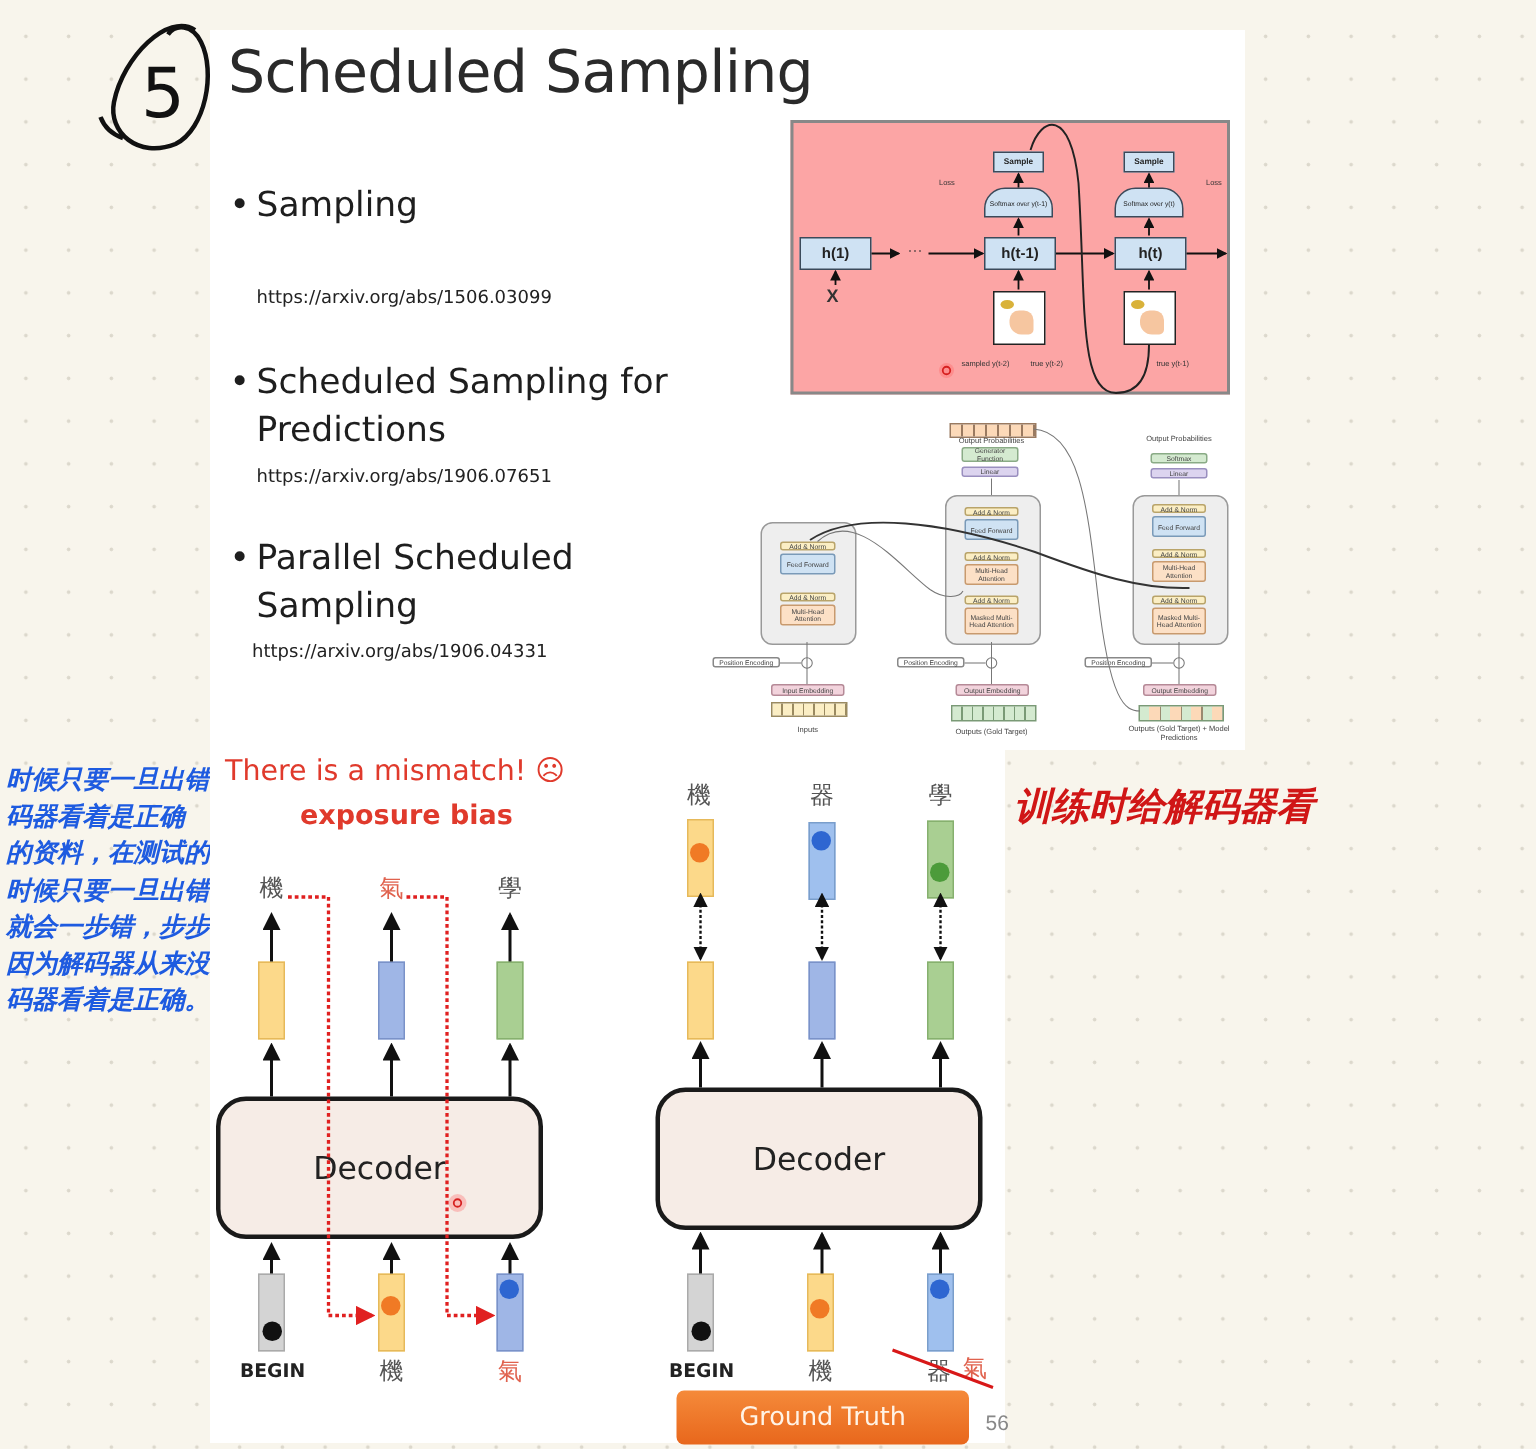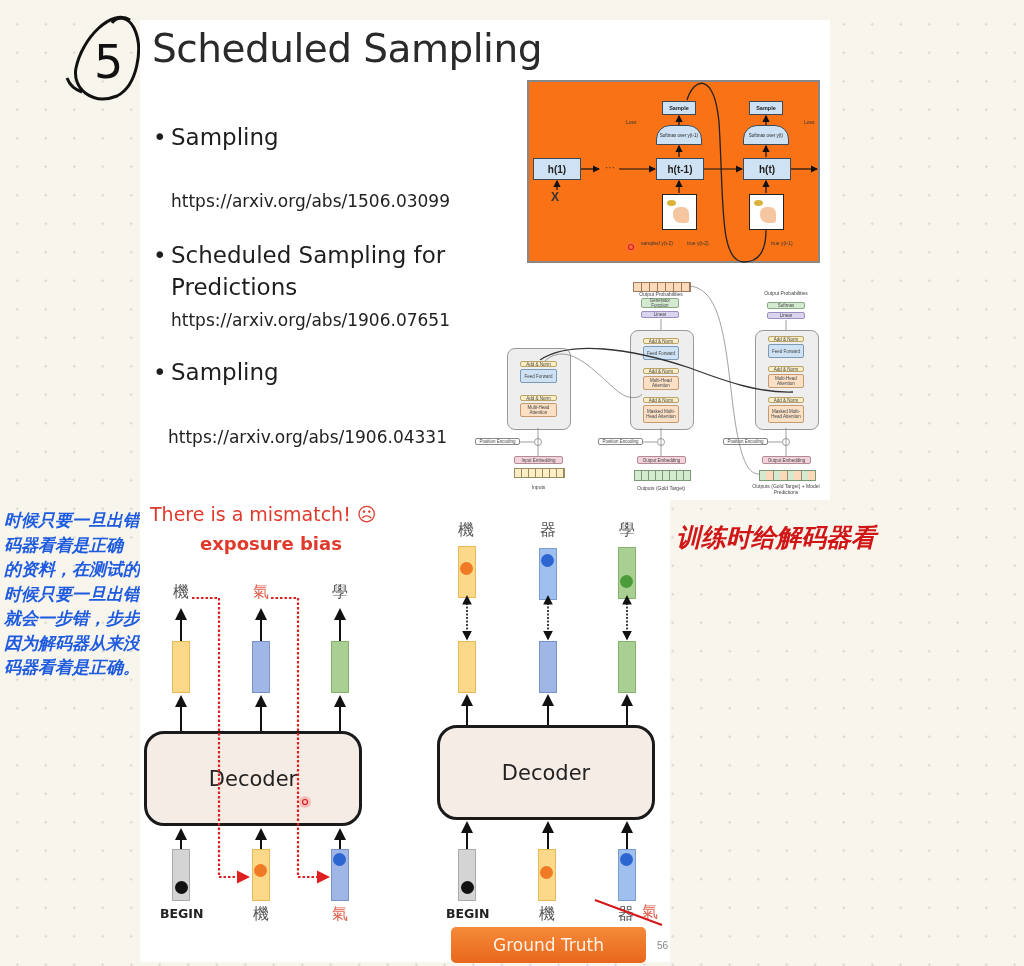--- a/index.html
+++ b/index.html
@@ -10,37 +10,37 @@
     background-size: 28.5px 28.5px;
     background-position: 3px 10px;
     font-family: "Liberation Sans", "DejaVu Sans", sans-serif;
   }
   .abs { position:absolute; }
   .slide-top { left:140px; top:20px; width:690px; height:480px; background:#fff; }
   .slide-bottom { left:140px; top:500px; width:530px; height:462px; background:#fff; }
   .slide-title { left:152px; top:26px; font-size:39px; color:#2a2a2a; font-family:"DejaVu Sans", sans-serif; font-weight:normal; letter-spacing:-0.5px; }
   .bullet { font-family:"DejaVu Sans", sans-serif; font-size:23px; color:#1e1e1e; line-height:32px; }
   .bullet .dot { position:absolute; left:-18px; top:0; }
-  .link { font-family:"DejaVu Sans", sans-serif; font-size:17px; color:#222; }
-  .rnn-box { left:527px; top:80px; width:293px; height:183px; border:2px solid #888; background:#f97316; box-sizing:border-box; }
+  .link { font-family:"DejaVu Sans", sans-serif; font-size:12px; color:#222; }
+  .rnn-box { left:527px; top:80px; width:293px; height:183px; border:2px solid #888; background:#fca5a5; box-sizing:border-box; }
   .nbox { position:absolute; background:#cfe2f3; border:1.5px solid #3b4a5a; font-size:10px; font-weight:bold; color:#222; display:flex; align-items:center; justify-content:center; box-sizing:border-box; }
   .tiny { position:absolute; font-size:5px; color:#333; white-space:nowrap; }
   .tbox { position:absolute; font-size:4.5px; color:#444; display:flex; align-items:center; justify-content:center; text-align:center; border-radius:2px; box-sizing:border-box; line-height:5px; }
   .tcap { position:absolute; font-size:5px; color:#444; white-space:nowrap; text-align:center; }
   .hand-blue { position:absolute; color:#1e5be0; font-family:"DejaVu Sans", sans-serif; font-size:17px; line-height:24.5px; font-weight:bold; font-style:italic; }
   .hand-red { position:absolute; color:#d01616; font-family:"DejaVu Sans", sans-serif; font-size:25px; line-height:35px; font-weight:bold; font-style:italic; }
   .mismatch { position:absolute; color:#e03a2c; font-size:19px; font-family:"DejaVu Sans", sans-serif; }
   .exposure { position:absolute; color:#e03a2c; font-size:18px; font-weight:bold; font-family:"DejaVu Sans", sans-serif; }
   .tok { position:absolute; font-size:16px; color:#555; font-family:"DejaVu Sans", sans-serif; text-align:center; width:30px; }
   .vec { position:absolute; width:18px; border:1px solid; box-sizing:border-box; }
   .decoder { position:absolute; border:3px solid #1a1a1a; border-radius:20px; background:#f6ece6; box-sizing:border-box; display:flex; align-items:center; justify-content:center; font-size:21px; color:#222; font-family:"DejaVu Sans", sans-serif; }
   .ball { position:absolute; width:13px; height:13px; border-radius:50%; }
   .begin { position:absolute; font-size:12.5px; color:#222; font-family:"DejaVu Sans", sans-serif; font-weight:bold; }
   .gt-btn { position:absolute; left:451px; top:927px; width:195px; height:36px; background:linear-gradient(#f58a3a,#e8671c); border-radius:5px; color:#fff3e6; font-size:17px; display:flex; align-items:center; justify-content:center; font-family:"DejaVu Sans", sans-serif; }
-  .pagenum { position:absolute; left:657px; top:940px; font-size:10px; color:#888; }
+  .pagenum { position:absolute; left:657px; top:940px; font-size:14px; color:#888; }
 </style>
 </head>
 <body>
 
 <svg class="abs" style="left:62px;top:8px" width="80" height="95">
   <path d="M 68 12 C 50 0, 20 30, 14 60 C 10 80, 30 98, 55 88 C 75 78, 82 40, 72 20 C 66 8, 55 8, 50 15" fill="none" stroke="#111" stroke-width="3"></path>
   <path d="M 5 70 C 8 78, 14 82, 20 84" fill="none" stroke="#111" stroke-width="3"></path>
   <text x="32" y="70" font-size="46" font-family="DejaVu Sans, sans-serif" fill="#111">5</text>
 </svg>
 
@@ -55,20 +55,21 @@
 
 <div class="abs bullet" style="left:171px;top:239px">
   <span class="dot">•</span>
   <div>Scheduled Sampling for</div>
   <div>Predictions</div>
 </div>
 <div class="abs link" style="left:171px;top:310px">https://arxiv.org/abs/1906.07651</div>
 
 <div class="abs bullet" style="left:171px;top:356px">
   <span class="dot">•</span>
+  <div>Parallel Scheduled</div>
   <div>Sampling</div>
 </div>
 <div class="abs link" style="left:168px;top:427px">https://arxiv.org/abs/1906.04331</div>
 
 <div class="abs rnn-box">
   <div class="nbox" style="left:4px;top:76px;width:48px;height:22px">h(1)</div>
   <div class="nbox" style="left:127px;top:76px;width:48px;height:22px">h(t-1)</div>
   <div class="nbox" style="left:214px;top:76px;width:48px;height:22px">h(t)</div>
   <div class="nbox" style="left:133px;top:19px;width:34px;height:14px;font-size:5.5px">Sample</div>
   <div class="nbox" style="left:220px;top:19px;width:34px;height:14px;font-size:5.5px">Sample</div>

